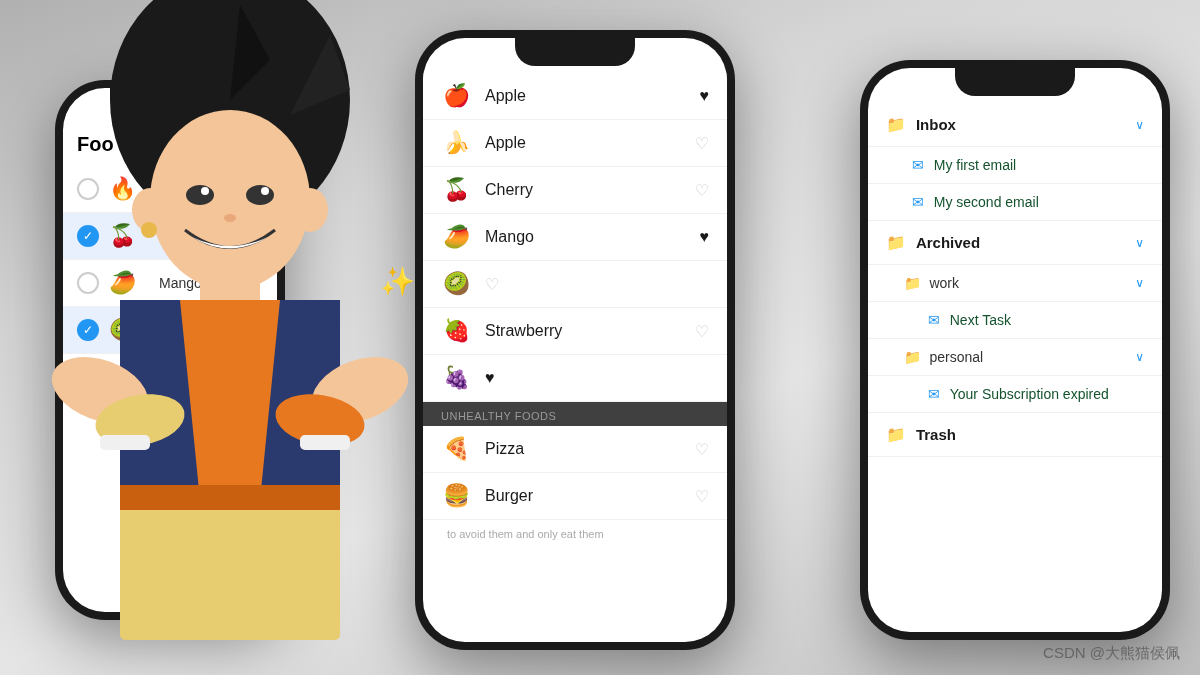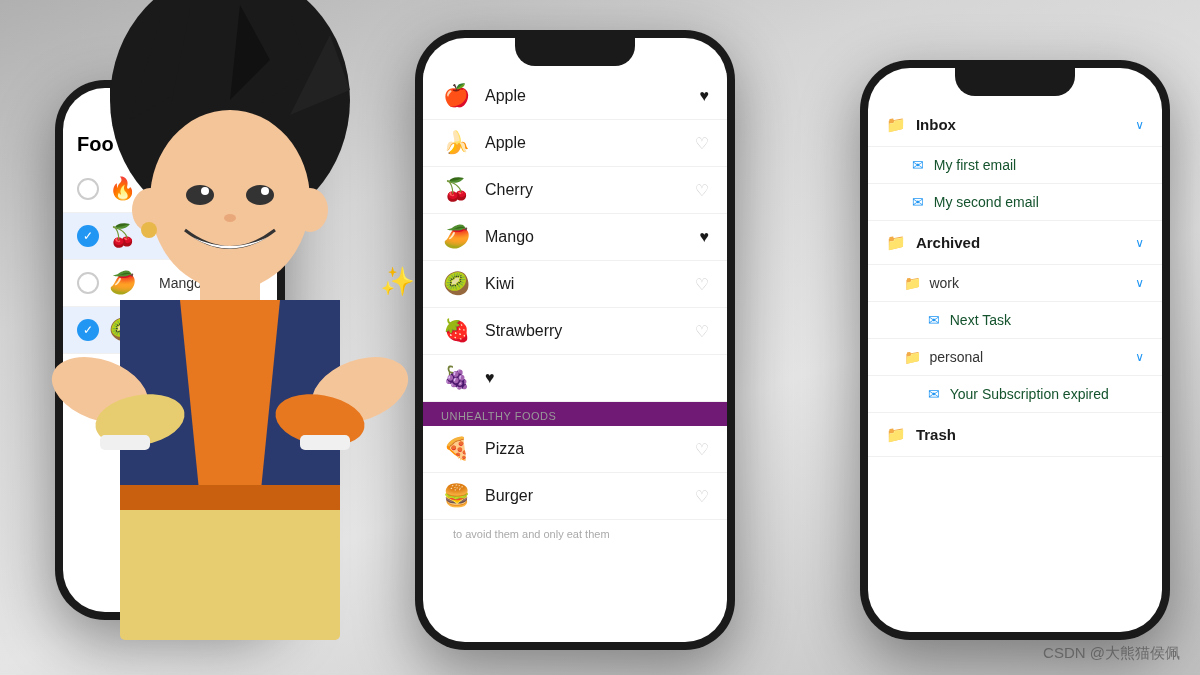--- a/index.html
+++ b/index.html
@@ -123,21 +123,21 @@
     }
 
     .heart-filled { color: #1a1a1a; }
     .heart-empty { color: #ccc; }
 
     .section-header {
       padding: 8px 18px 4px;
       font-size: 11px;
       color: #999;
       letter-spacing: 0.5px;
-      background: #701a75;
+      background: #404040;
     }
 
     
     .email-list-content {
       padding-top: 35px;
     }
 
     .email-folder {
       padding: 12px 18px;
       display: flex;
@@ -344,21 +344,20 @@
       </div>
 
       <div class="fruit-item">
         <span class="fruit-icon">🥭</span>
         <span class="fruit-name">Mango</span>
         <span class="heart-icon heart-filled">♥</span>
       </div>
 
       <div class="fruit-item">
         <span class="fruit-icon">🥝</span>
-        <span class="fruit-name">Kiwi</span>
         <span class="heart-icon heart-empty">♡</span>
       </div>
 
       <div class="fruit-item">
         <span class="fruit-icon">🍓</span>
         <span class="fruit-name">Strawberry</span>
         <span class="heart-icon heart-empty">♡</span>
       </div>
 
       <div class="fruit-item">
@@ -373,21 +372,21 @@
         <span class="fruit-name">Pizza</span>
         <span class="heart-icon heart-empty">♡</span>
       </div>
 
       <div class="fruit-item">
         <span class="fruit-icon">🍔</span>
         <span class="fruit-name">Burger</span>
         <span class="heart-icon heart-empty">♡</span>
       </div>
 
-      <div style="padding: 8px 30px; font-size: 11px; color: #aaa;">to avoid them and only eat them</div>
+      <div style="padding: 8px 24px; font-size: 11px; color: #aaa;">to avoid them and only eat them</div>
     </div>
   </div>
 </div>
 
 <div class="phone phone-right">
   <div class="phone-screen">
     <div class="phone-notch"></div>
     <div class="email-list-content">
 
       <div class="email-folder">

